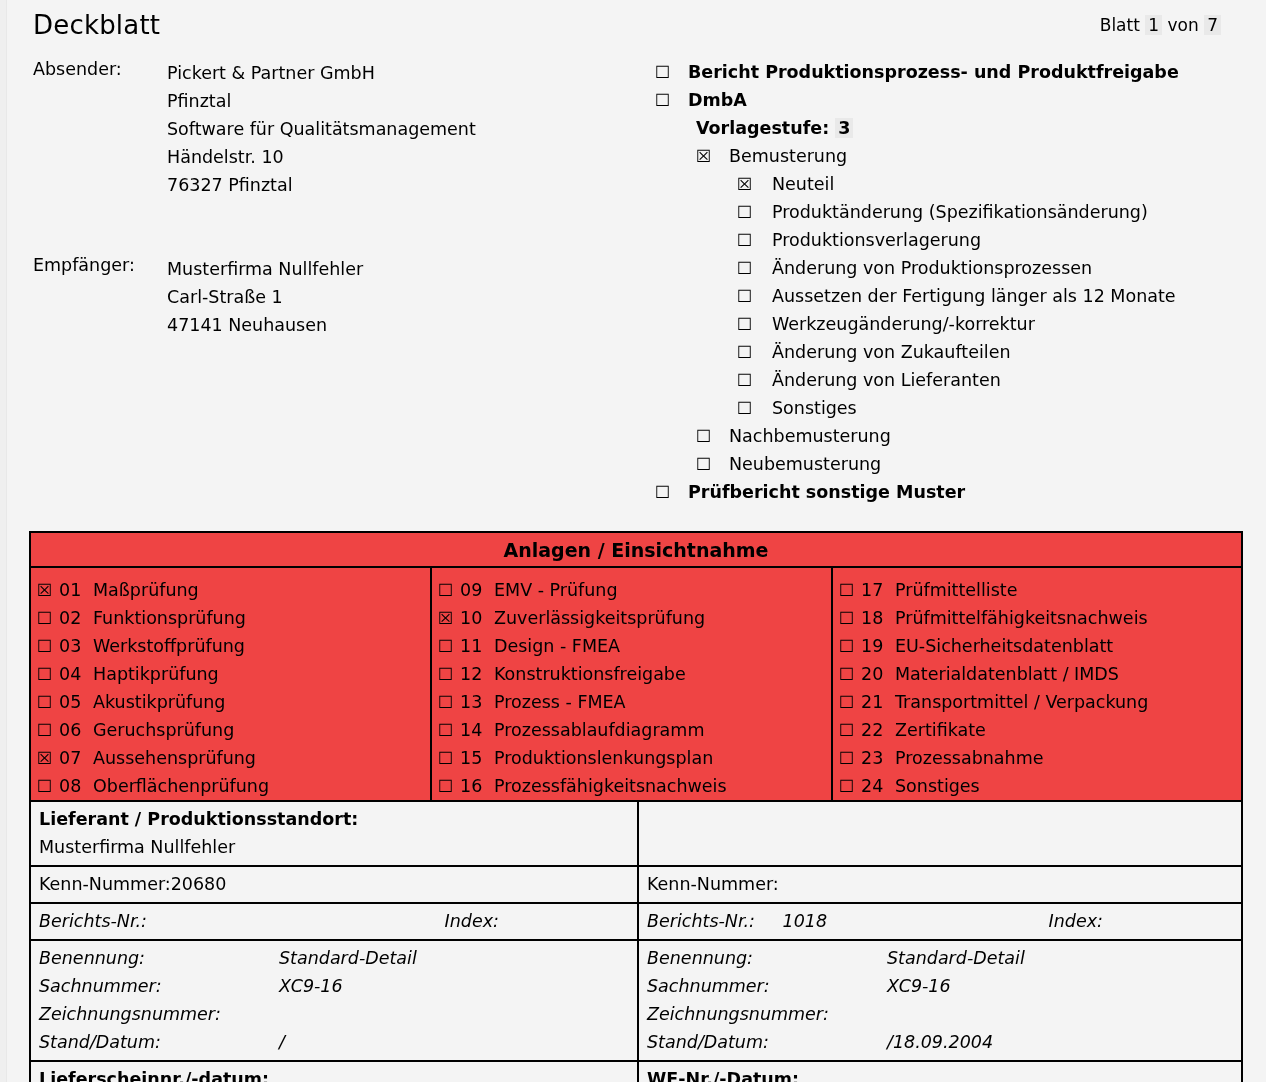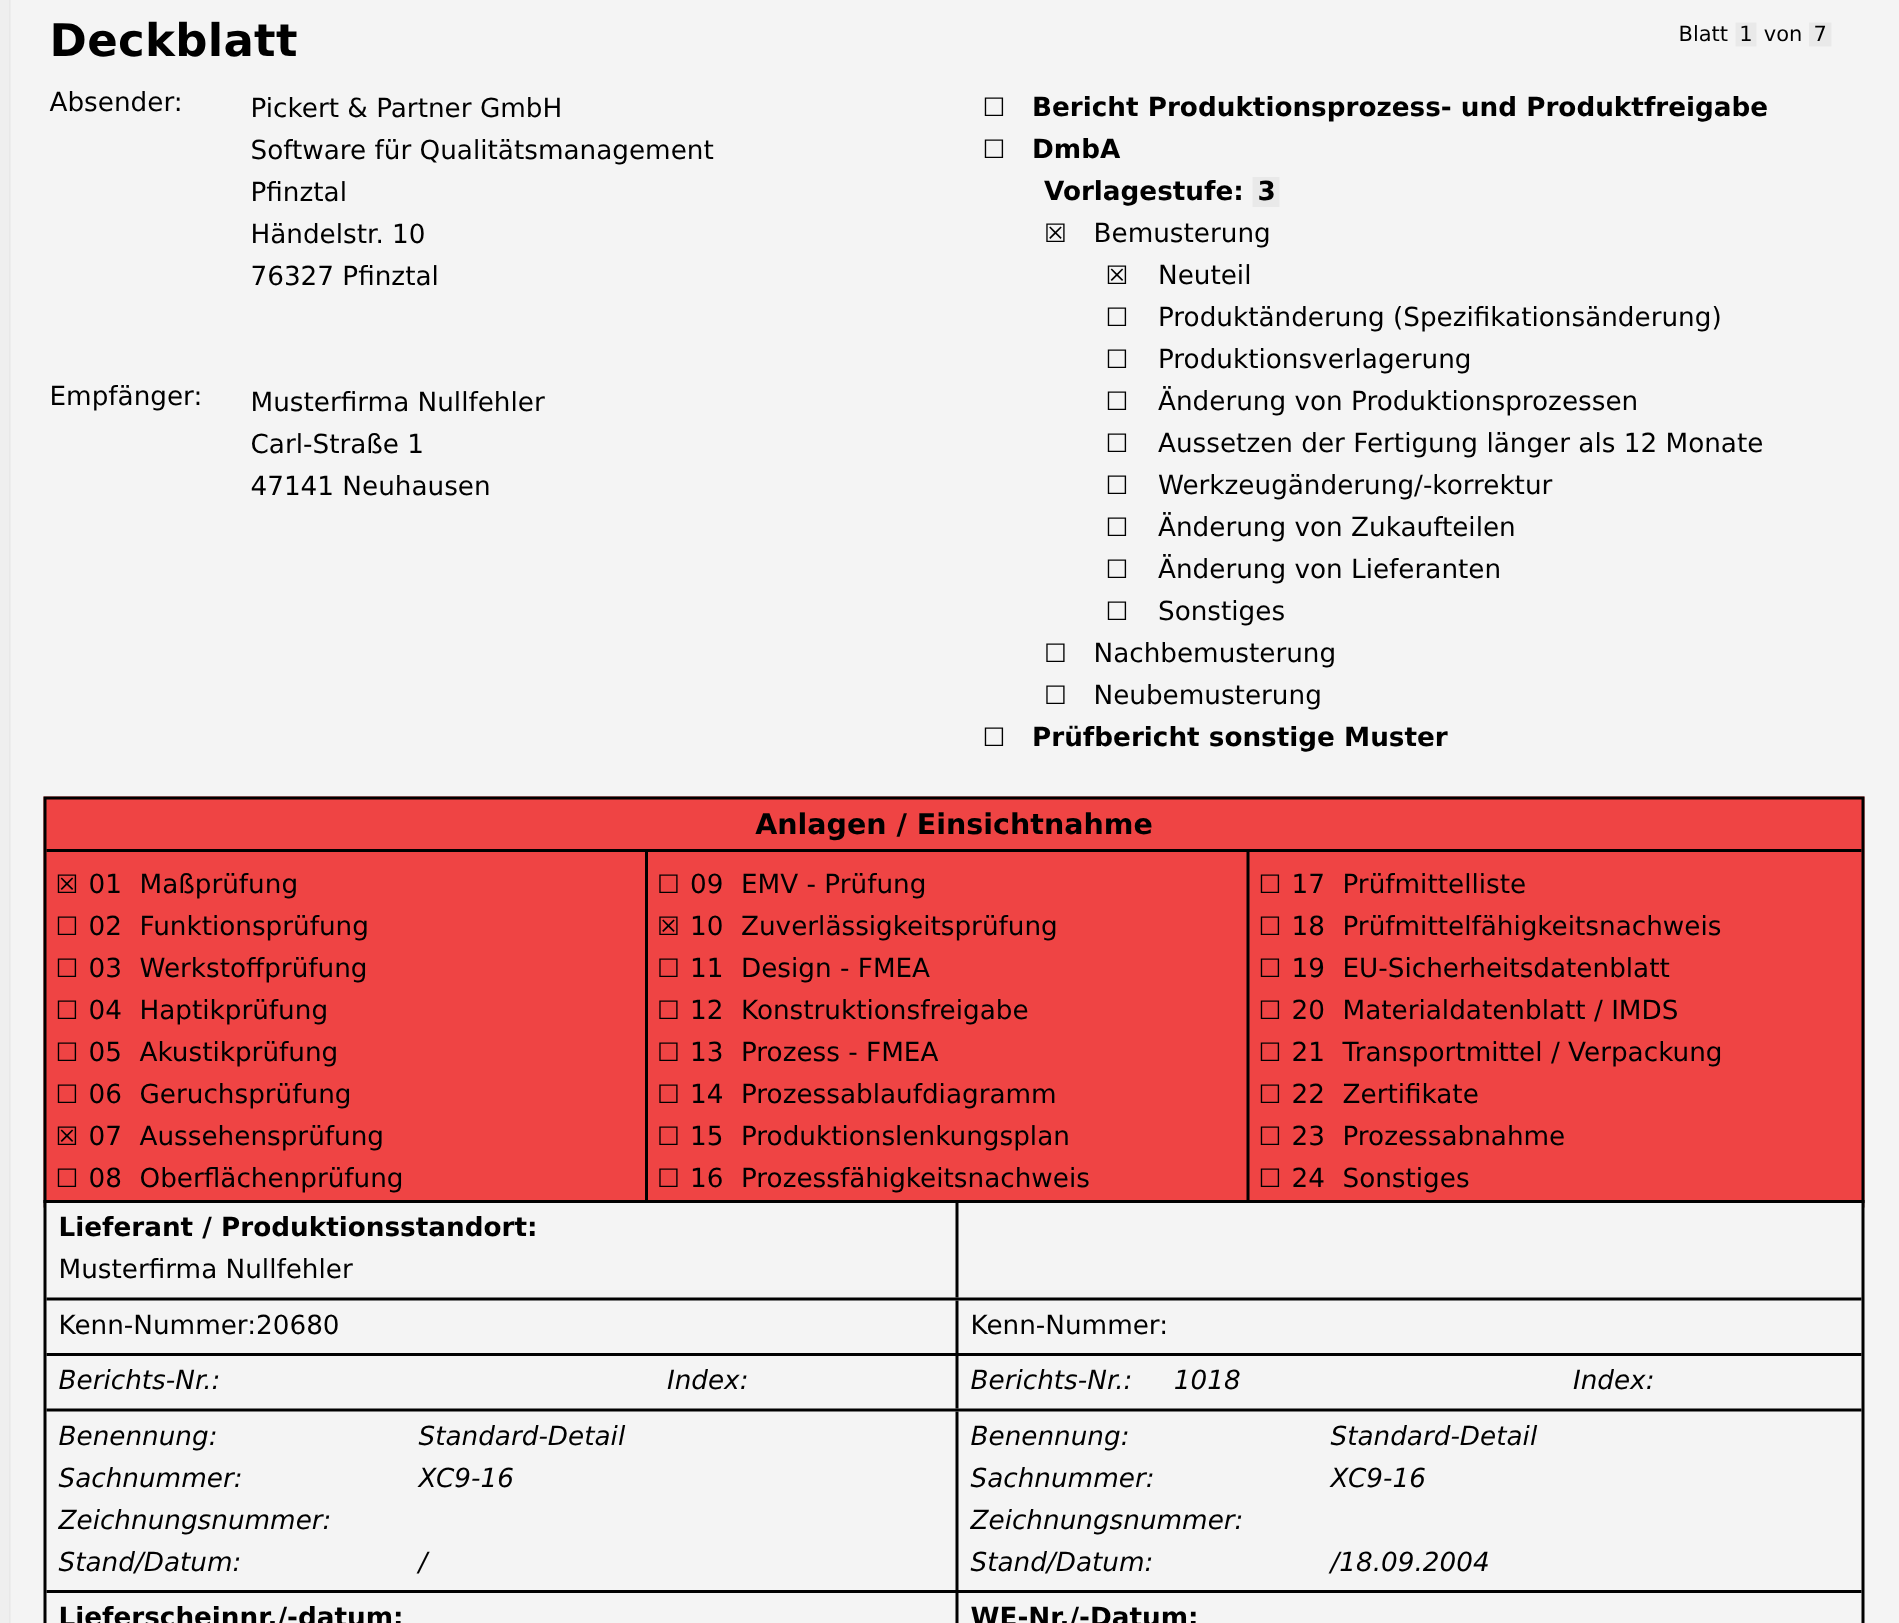--- a/index.html
+++ b/index.html
@@ -29,26 +29,26 @@
     border-right: 1px solid #e8e8e8;
   }
 
   
   #header {
     position: absolute; left: 33px; top: 10px;
     width: 1210px; height: 38px;
   }
   #doc-title {
     position: absolute; left: 0; top: 0;
-    font-size: 30px; font-weight: bold;
+    font-size: 26px; font-weight: normal;
     letter-spacing: 0.2px;
   }
   #sheet-info {
     position: absolute; right: 22px; top: 5px;
-    font-size: 14px;
+    font-size: 17px;
     white-space: nowrap;
   }
   .field {
     background: #e9e9e9;
     padding: 0 3px;
   }
 
   
   .addr-block { position: absolute; font-size: 17.5px; }
   .addr-label { position: absolute; left: 0; top: 0; white-space: nowrap; }
@@ -169,22 +169,22 @@
       <span class="field">1</span>
       <span>von</span>
       <span class="field">7</span>
     </div>
   </div>
 
   <div class="addr-block" id="absender">
     <div class="addr-label">Absender:</div>
     <div class="addr-lines">
       <div>Pickert &amp; Partner GmbH</div>
+      <div>Pfinztal</div>
       <div>Software für Qualitätsmanagement</div>
-      <div>Pfinztal</div>
       <div>Händelstr. 10</div>
       <div>76327 Pfinztal</div>
     </div>
   </div>
 
   <div class="addr-block" id="empfaenger">
     <div class="addr-label">Empfänger:</div>
     <div class="addr-lines">
       <div>Musterfirma Nullfehler</div>
       <div>Carl-Straße 1</div>

